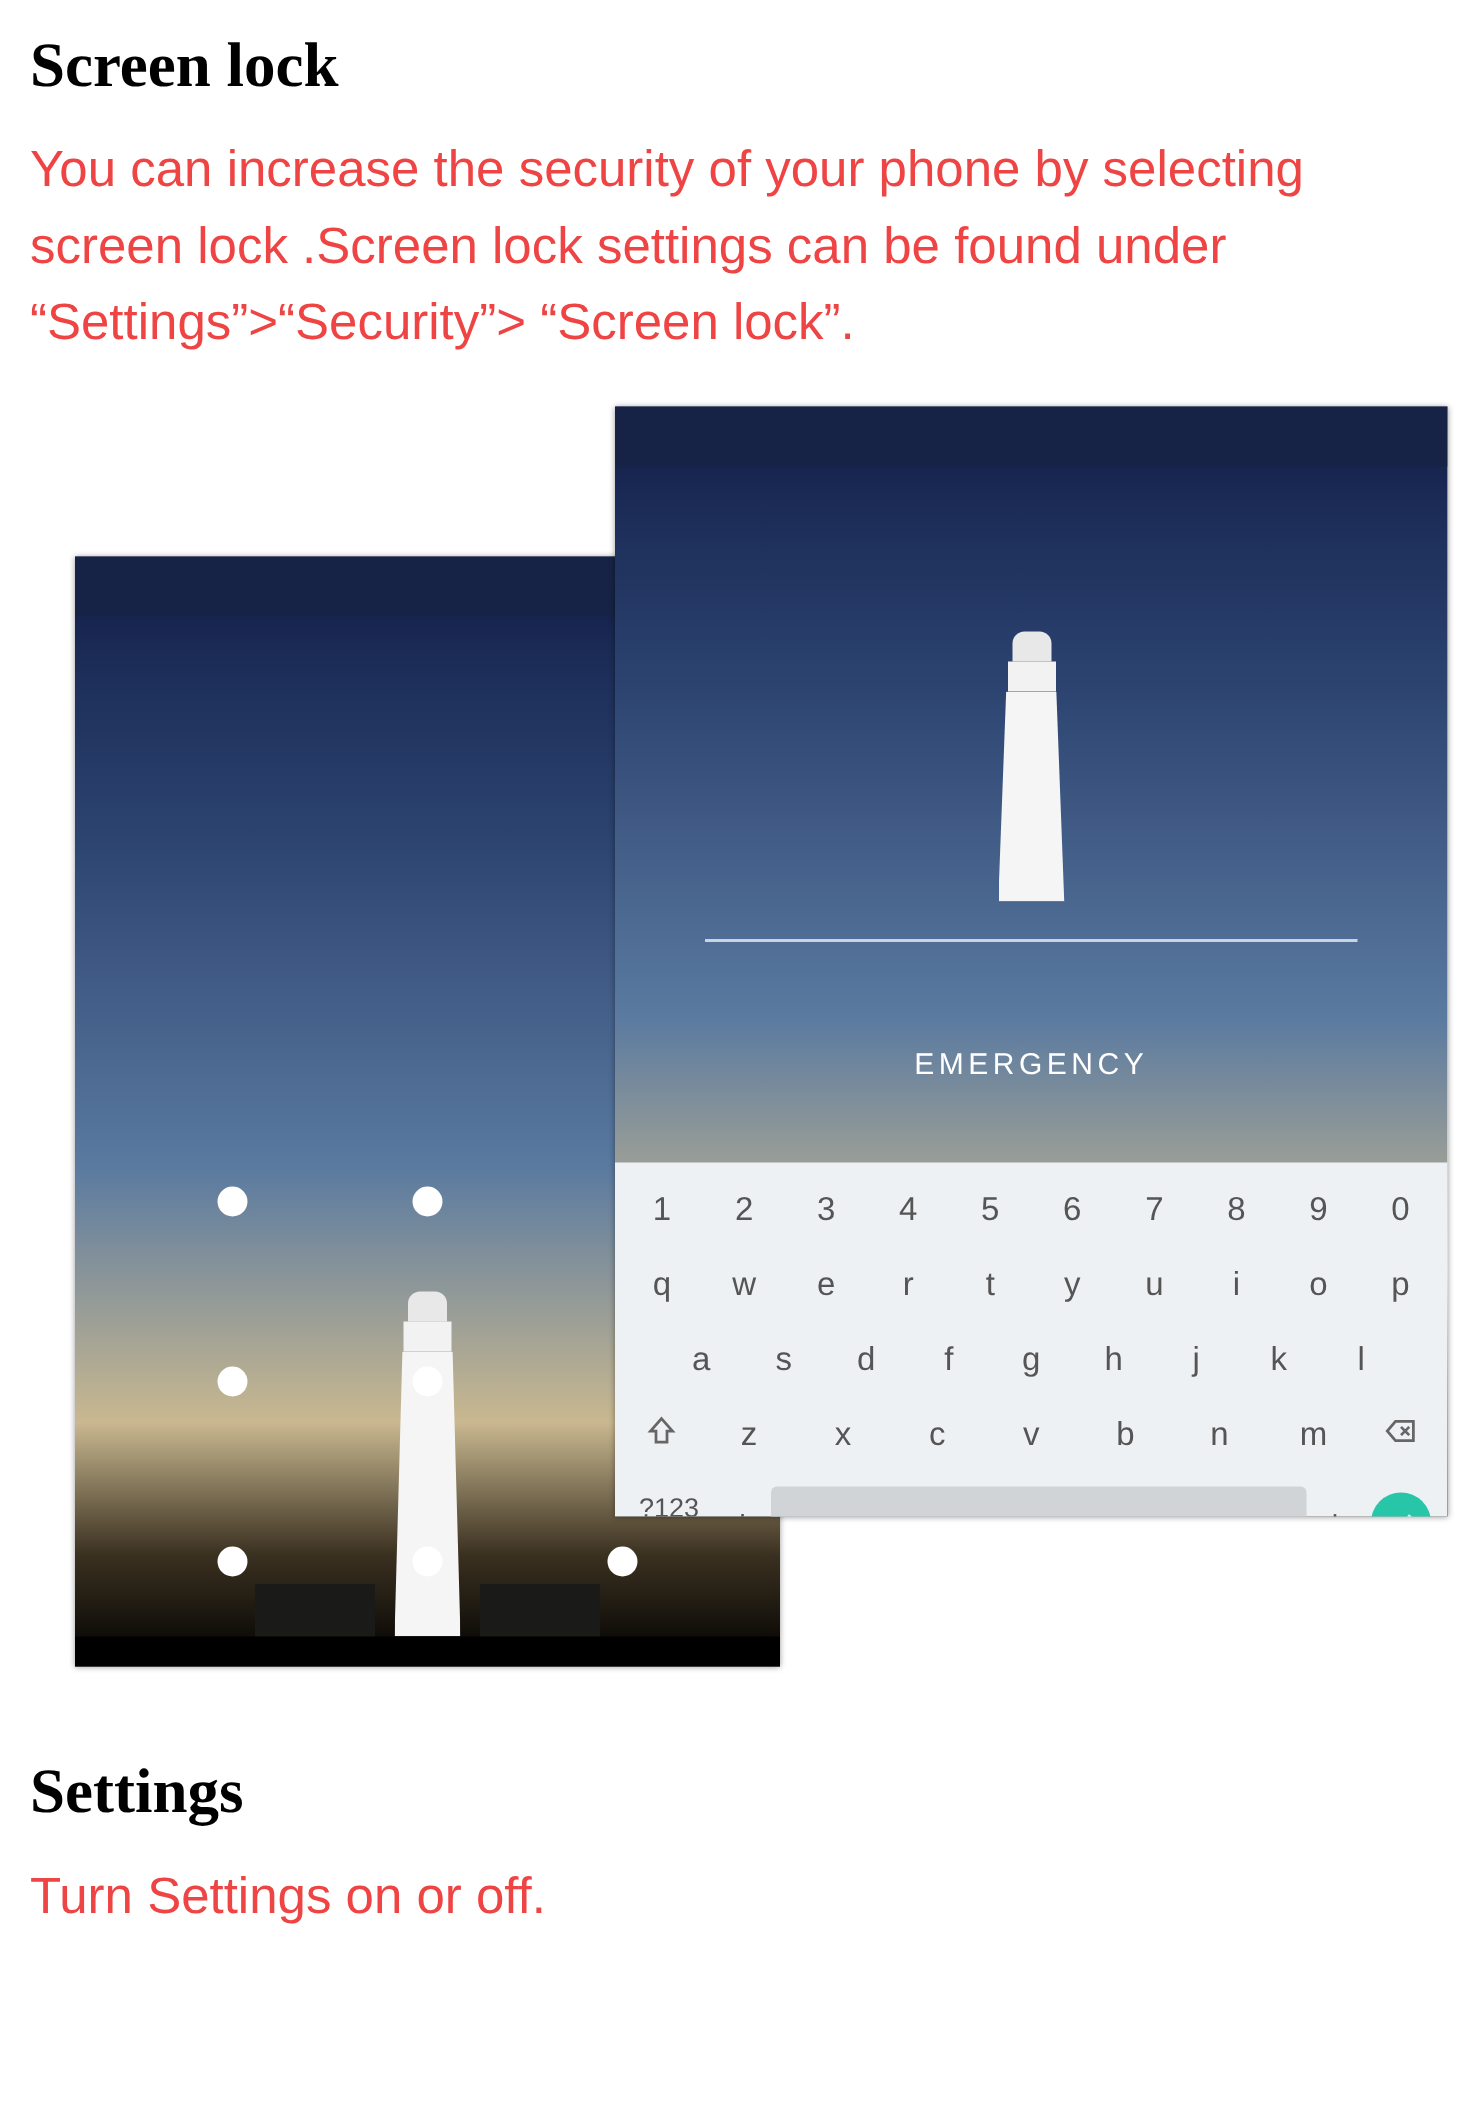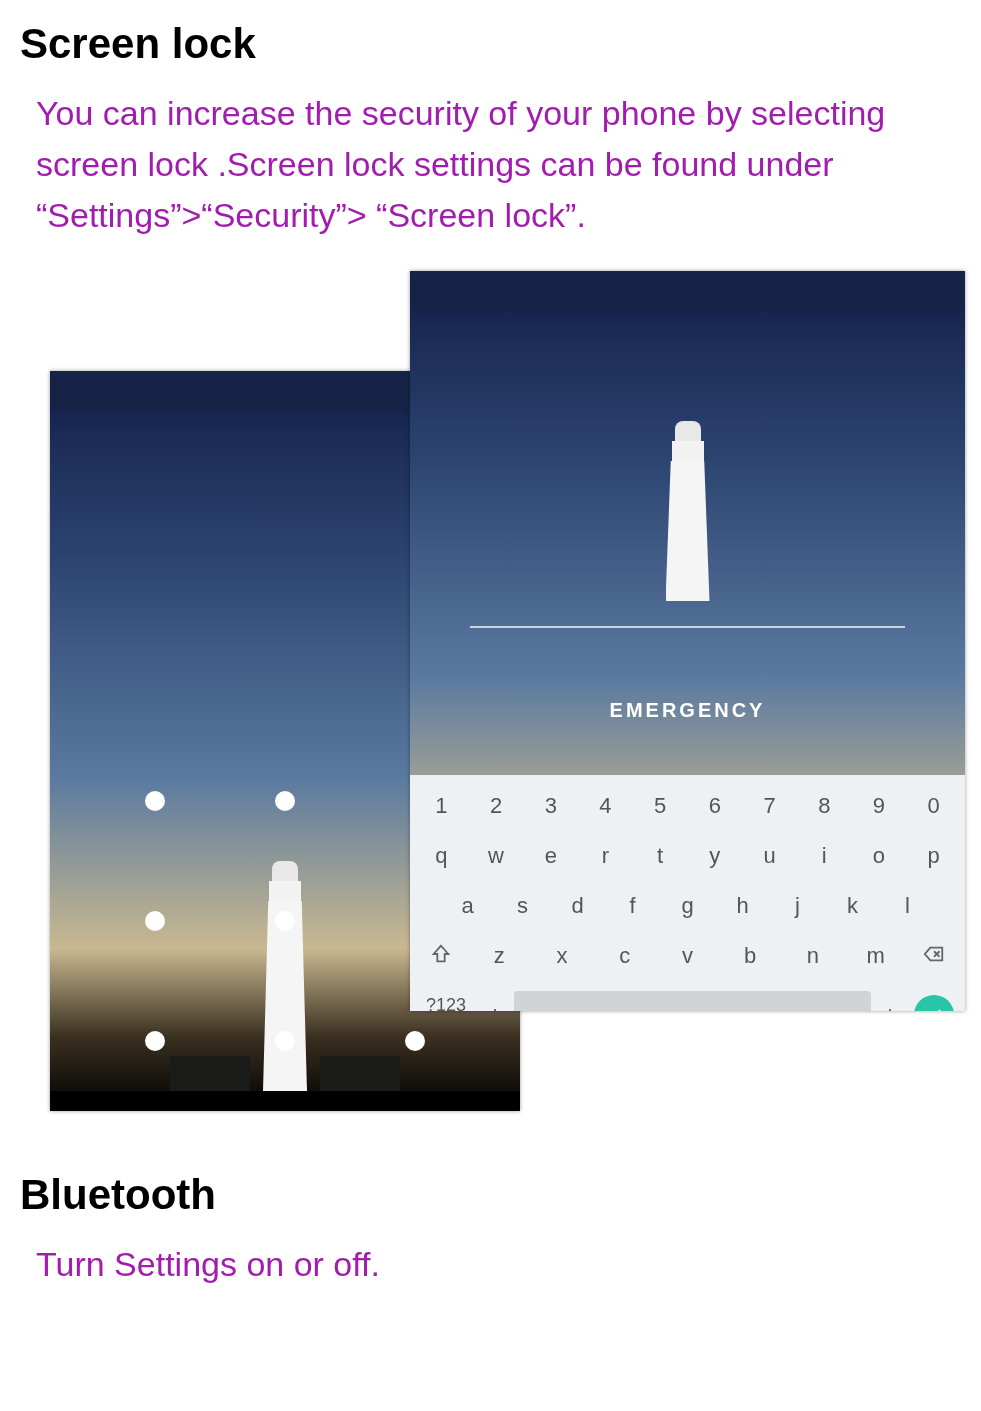--- a/index.html
+++ b/index.html
@@ -8,26 +8,27 @@
     font-family: Arial, Helvetica, sans-serif;
     width: 981px;
     box-sizing: border-box;
     background: #fff;
     color: #000;
   }
   h1.section-title {
     font-size: 42px;
     font-weight: bold;
     margin: 10px 0 20px 0;
+    font-family: Liberation Serif, serif;
   }
   p.section-body {
     font-size: 34px;
     line-height: 1.5;
-    margin: 0 0 30px 16px;
-    color: #a21caf;
+    margin: 0 0 30px 0;
+    color: #ef4444;
   }
   .screenshots {
     position: relative;
     height: 870px;
     margin-bottom: 30px;
   }
   
   .phone {
     position: absolute;
     background: linear-gradient(#0e1740 0%, #1a2a55 8%, #2c4370 25%, #5a7aa0 55%, #c9b890 78%, #3a3020 90%, #000 100%);
@@ -116,21 +117,21 @@
     border-radius: 50%;
     background: #fff;
   }
   .emergency {
     position: absolute;
     left: 0; right: 0;
     text-align: center;
     color: #fff;
     font-size: 20px;
     letter-spacing: 3px;
-    font-weight: 700;
+    font-weight: 400;
   }
   .phone-password .emergency { top: 388px; color:#fff; }
   
   .pwd-line {
     position: absolute;
     top: 315px;
     left: 60px; right: 60px;
     border-bottom: 2px solid rgba(255,255,255,.7);
     height: 0;
   }
@@ -311,15 +312,15 @@
                 <path d="M5 13 L10 18 L19 7"></path>
               </svg>
             </span>
           </div>
         </div>
       </div>
     </div>
   </div>
 </div>
 
-<h1 class="section-title">Bluetooth</h1>
+<h1 class="section-title">Settings</h1>
 
 <p class="section-body">Turn Settings on or off.</p>
 
 </body></html>

